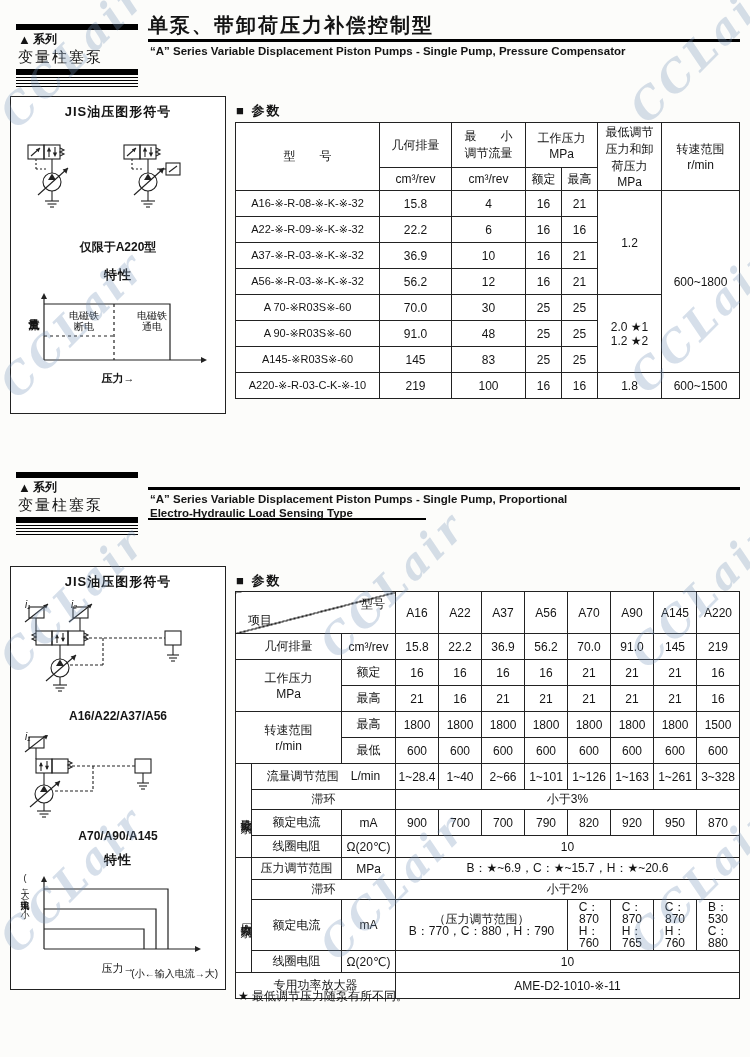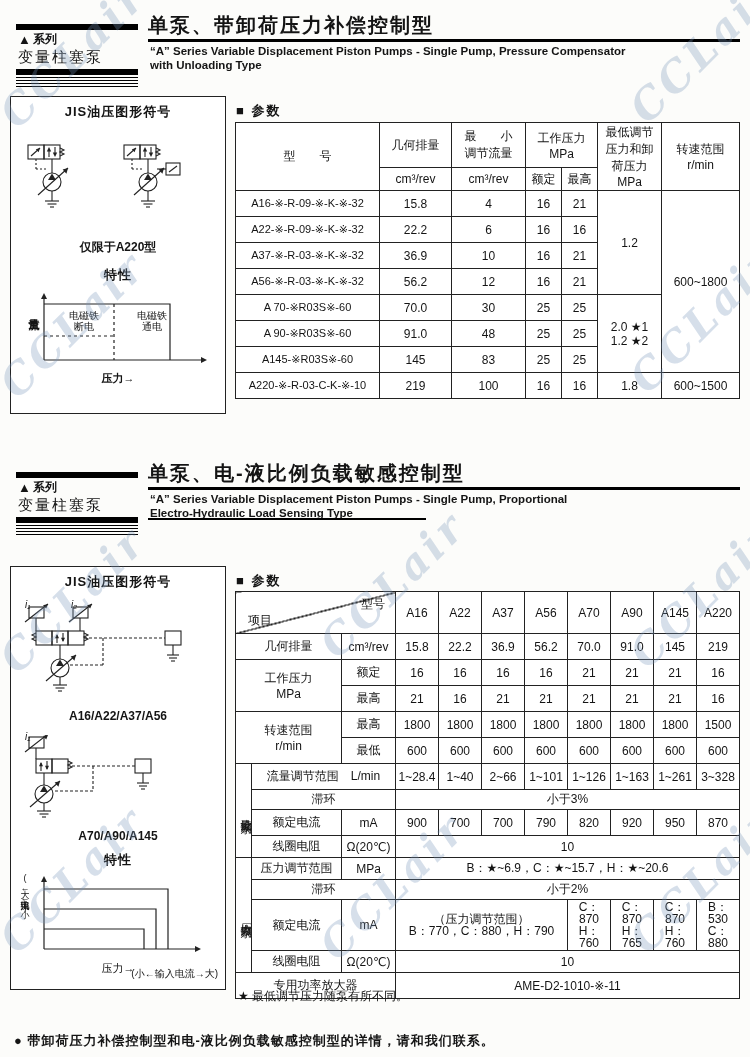--- a/index.html
+++ b/index.html
@@ -83,21 +83,20 @@
       <span class="series">系列</span>
     </div>
     <div class="name">变量柱塞泵</div>
     <div class="bar"></div>
     <div class="hatch"></div>
   </div>
   <div class="sec-title" style="top:12px">单泵、带卸荷压力补偿控制型</div>
   <div class="rule" style="left:148px;top:39px;width:592px;height:3px"></div>
   <div class="sec-sub" style="top:45px">
     <div>“A” Series Variable Displacement Piston Pumps - Single Pump, Pressure Compensator</div>
-    <div>with Unloading Type</div>
   </div>
 
   <div class="panel" style="top:96px;height:318px">
     <div class="ptitle">JIS油压图形符号</div>
     <svg width="200" height="114" viewBox="0 0 200 114">
       <g id="asm1">
         <g stroke="#222" stroke-width="1.1" fill="none">
           <rect x="10" y="22" width="16" height="14"></rect>
           <rect x="26" y="22" width="16" height="14"></rect>
           <line x1="13" y1="33" x2="22" y2="25"></line>
@@ -180,21 +179,21 @@
       <td rowspan="2" class="ml">转速范围
 r/min</td>
     </tr>
     <tr class="h2">
       <td>cm³/rev</td>
       <td>cm³/rev</td>
       <td>额定</td>
       <td>最高</td>
     </tr>
     <tr>
-      <td class="mcell">A16-※-R-09-※-K-※-32</td>
+      <td class="mcell">A16-※-R-08-※-K-※-32</td>
       <td>15.8</td>
       <td>4</td>
       <td>16</td>
       <td>21</td>
       <td rowspan="4">1.2</td>
       <td rowspan="7">600~1800</td>
     </tr>
     <tr>
       <td class="mcell">A22-※-R-09-※-K-※-32</td>
       <td>22.2</td>
@@ -254,21 +253,20 @@
   <div class="logo" style="top:472px">
     <div class="bar"></div>
     <div class="row1">
       <span class="tri">▲</span>
       <span class="series">系列</span>
     </div>
     <div class="name">变量柱塞泵</div>
     <div class="bar"></div>
     <div class="hatch"></div>
   </div>
-  <div class="sec-title" style="top:460px">单泵、电-液比例负载敏感控制型</div>
   <div class="rule" style="left:148px;top:487px;width:592px;height:3px"></div>
   <div class="sec-sub" style="top:493px">
     <div>“A” Series Variable Displacement Piston Pumps - Single Pump, Proportional</div>
     <div>Electro-Hydraulic Load Sensing Type</div>
   </div>
   <div class="rule" style="left:148px;top:518px;width:278px;height:2px"></div>
 
   <div class="panel" style="top:566px;height:424px">
     <div class="ptitle">JIS油压图形符号</div>
     <div class="diagwrap">
@@ -528,15 +526,14 @@
       <td colspan="8">10</td>
     </tr>
     <tr>
       <td colspan="3">专用功率放大器</td>
       <td colspan="8">AME-D2-1010-※-11</td>
     </tr>
   </tbody>
     </table>
   <div class="note2" style="left:238px;top:988px">★ 最低调节压力随泵有所不同。</div>
 
-  <div class="footer" style="top:1032px">● 带卸荷压力补偿控制型和电-液比例负载敏感控制型的详情，请和我们联系。</div>
 
 </div>
 
 </body></html>

